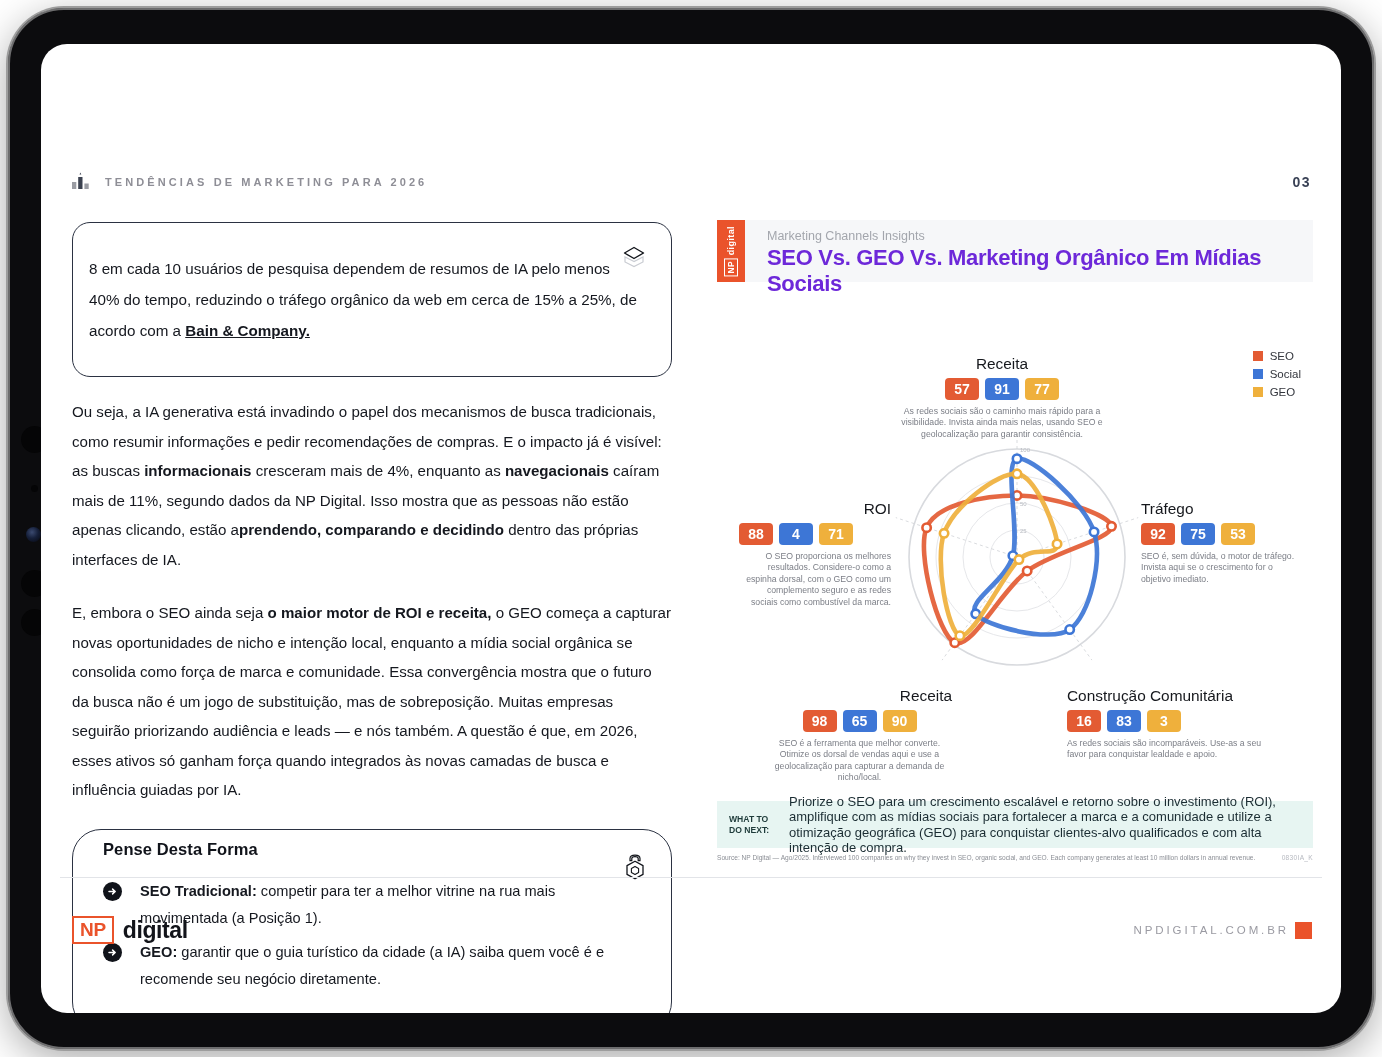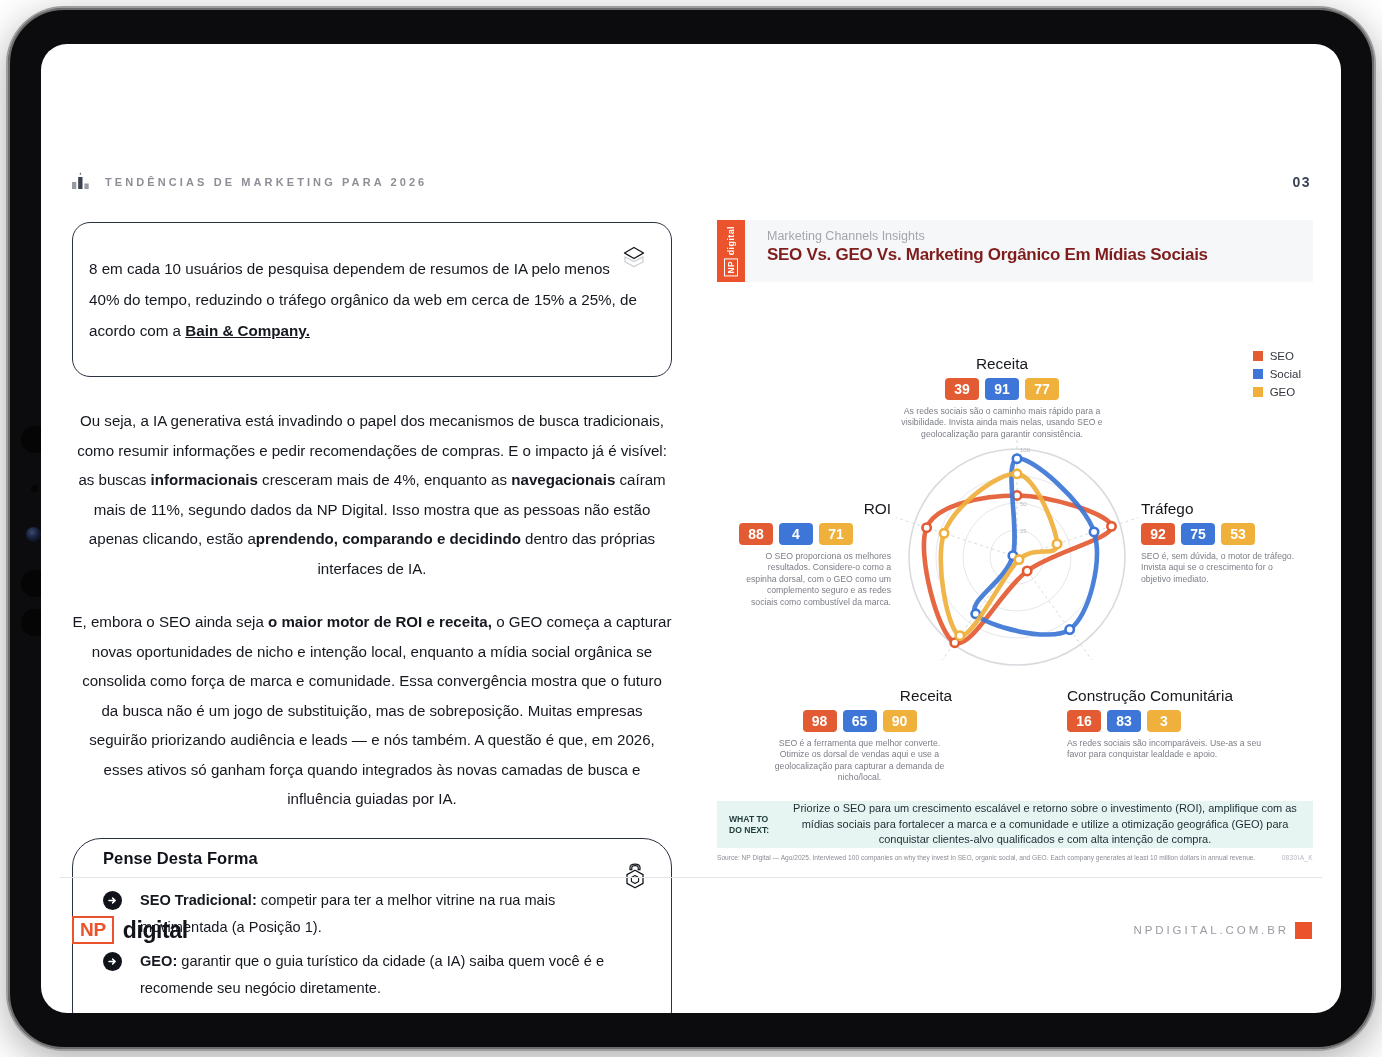--- a/index.html
+++ b/index.html
@@ -60,21 +60,21 @@
     border:1.3px solid #2b3242; border-radius:18px; background:#fff;
     position:relative;
   }
   #stat-card { padding:30px 34px 30px 16px; }
   #stat-card-text {
     font-size:15.2px; line-height:31px; color:#15181f; font-weight:400;
   }
   #stat-card-text b { font-weight:700; text-decoration:underline; }
   #hex-icon-1 { position:absolute; right:24px; top:22px; }
 
-  #paragraphs { margin-top:29px;text-align:center; }
+  #paragraphs { margin-top:20px; }
   .body-par {
     font-size:15.1px; line-height:29.5px; color:#15181f; margin-bottom:24px;
   }
   .body-par b { font-weight:700; }
 
   #think-card { margin-top:8px; padding:10px 30px 30px 30px;border-radius:29px; }
   #think-title { font-size:16.5px; font-weight:700; color:#10131a; letter-spacing:.1px; }
   #hex-icon-2 { position:absolute; right:24px; top:24px; }
   #think-list { list-style:none; margin-top:19px; }
   .think-item { display:flex; gap:18px; margin-bottom:7px; }
@@ -115,21 +115,21 @@
   }
   #np-tag-np {
     color:#fff; font-size:8.5px; font-weight:700; border:1.2px solid #fff;
     padding:2px 1px; writing-mode:vertical-rl; transform:rotate(180deg);
     letter-spacing:.3px;
   }
   #info-header-body {
     flex:1; background:#f6f7f9; padding:9px 0 0 22px;
   }
   #info-eyebrow { font-size:12.5px; color:#a3a6ad; font-weight:400; }
-  #info-title { font-size:17px; font-weight:700; color:#7f1d1d; margin-top:2px; letter-spacing:-.3px; }
+  #info-title { font-size:22px; font-weight:700; color:#6d28d9; margin-top:2px; letter-spacing:-.3px; }
 
   
   #legend { position:absolute; right:12px; top:130px; }
   .legend-row { display:flex; align-items:center; gap:7px; margin-bottom:6px; }
   .legend-swatch { width:10px; height:10px; }
   .legend-label { font-size:11.5px; color:#33363d; }
 
   
   .metric { position:absolute; }
   .metric-title { font-size:15.4px; color:#16181d; font-weight:400; white-space:nowrap; }
@@ -152,21 +152,21 @@
 
   
   #radar-wrap { position:absolute; left:175px; top:212px; }
 
   
   #whatnext {
     position:absolute; left:676px; top:757px; width:596px; height:47px;
     background:#e7f5f2; display:flex; align-items:center; padding:0 12px; gap:14px;
   }
   #whatnext-label { font-size:8.6px; font-weight:700; color:#1e3b3a; line-height:10.5px; flex:0 0 auto; width:46px; }
-  #whatnext-text { font-size:11px; line-height:15.5px; color:#1b2d33;text-align:center; }
+  #whatnext-text { font-size:13px; line-height:15.5px; color:#1b2d33; }
   #source-line {
     position:absolute; left:676px; top:810px; width:596px;
     display:flex; justify-content:space-between; align-items:baseline;
   }
   #source-text { font-size:6.6px; color:#8b8e95; }
   #source-code { font-size:6.6px; color:#b6b9c0; letter-spacing:.3px; }
 </style>
 </head>
 <body>
 
@@ -304,21 +304,21 @@
                 <circle cx="126.90442421742762" cy="127.62121506177483" r="4.2" fill="#fff" stroke="#efb03c" stroke-width="2.6"></circle>
                 <circle cx="67.86727347717162" cy="203.6364518532449" r="4.2" fill="#fff" stroke="#efb03c" stroke-width="2.6"></circle>
                 <circle cx="52.07298633048762" cy="101.30457687132905" r="4.2" fill="#fff" stroke="#efb03c" stroke-width="2.6"></circle>
               </g>
             </svg>
         </div>
 
         <div class="metric" id="metric-branding">
           <div class="metric-title">Receita</div>
           <div class="metric-values">
-              <span class="badge" style="background: rgb(227, 91, 51);">39</span>
+              <span class="badge" style="background: rgb(227, 91, 51);">57</span>
               <span class="badge" style="background: rgb(61, 118, 214);">91</span>
               <span class="badge" style="background: rgb(239, 176, 60);">77</span>
             </div>
           <div class="metric-desc">As redes sociais são o caminho mais rápido para a visibilidade. Invista ainda mais nelas, usando SEO e geolocalização para garantir consistência.</div>
         </div>
 
         <div class="metric" id="metric-roi">
           <div class="metric-title">ROI</div>
           <div class="metric-values">
               <span class="badge" style="background: rgb(227, 91, 51);">88</span>

